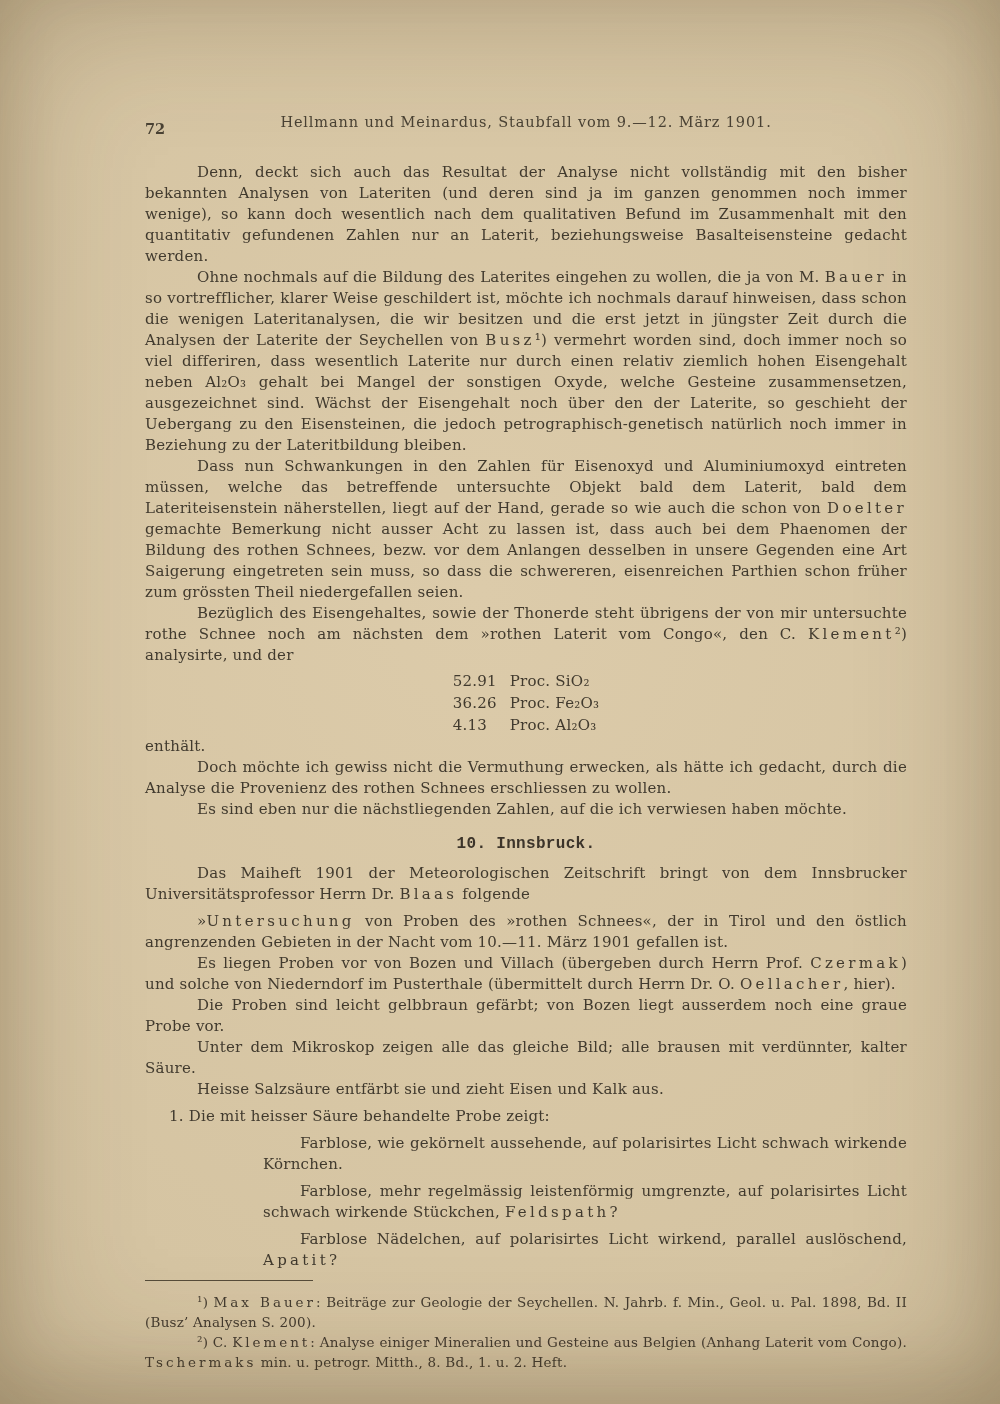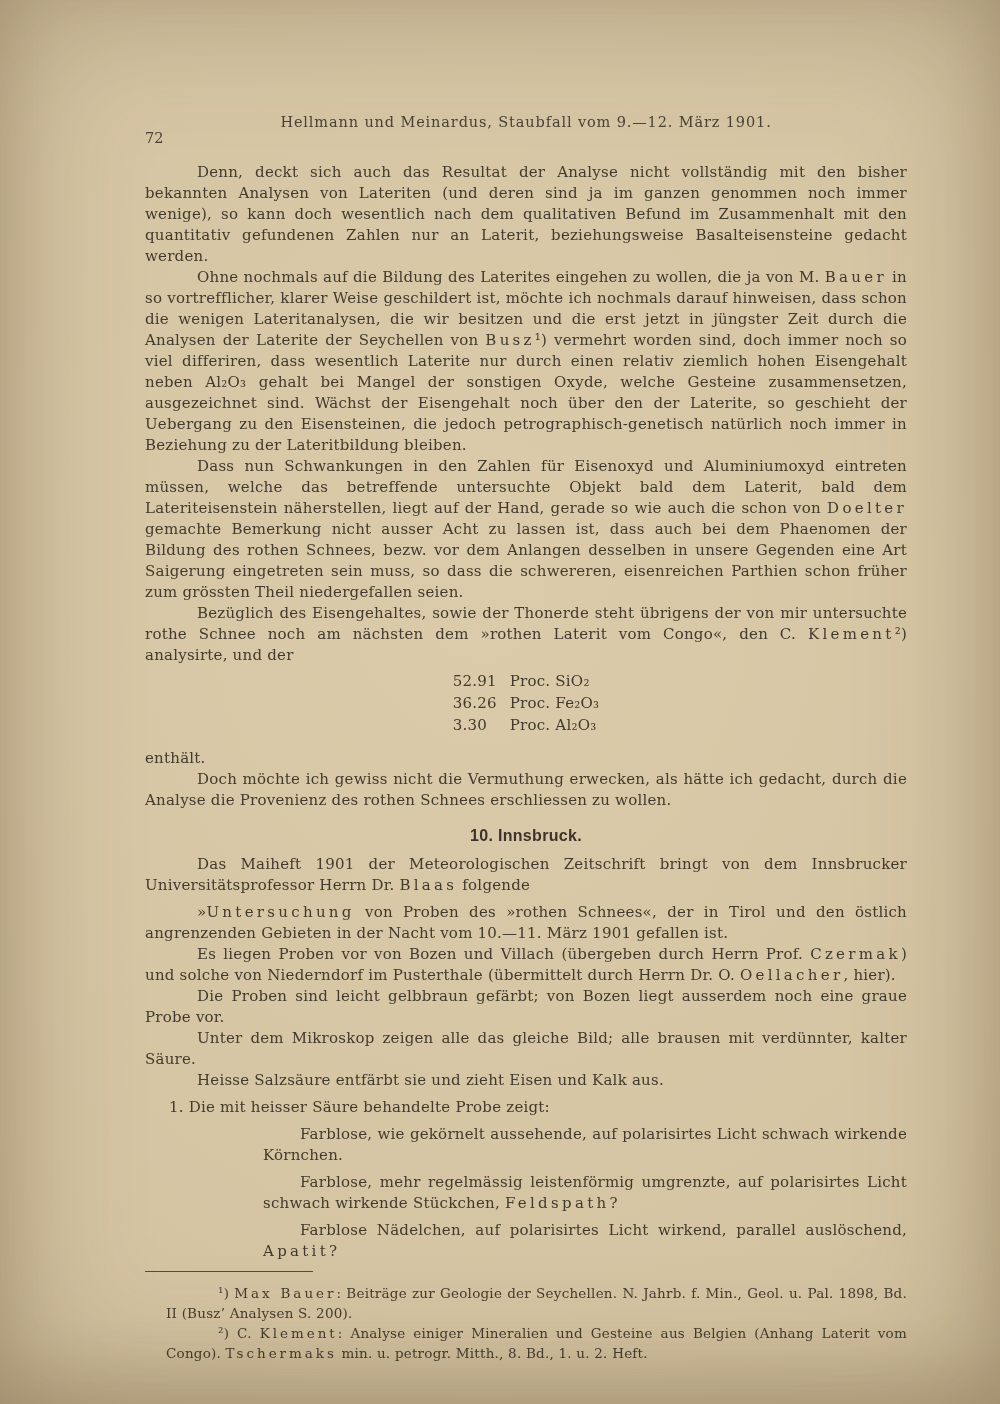--- a/index.html
+++ b/index.html
@@ -14,41 +14,41 @@
     background: radial-gradient(ellipse 130% 110% at 48% 42%,
       #dccbaa 0%, #d5c4a2 50%, #cbba97 80%, #b7a681 100%);
     color: #413a2e;
   }
   .page::after {
     content: ""; position: absolute; inset: 0; pointer-events: none;
     box-shadow: inset 0 0 140px rgba(70,50,20,0.30), inset 0 -30px 60px rgba(70,50,20,0.12);
   }
   .content { position: absolute; left: 145px; top: 114px; width: 762px; }
   .pagehead { position: relative; height: 22px; margin-bottom: 26px; font-size: 14.5px; color: #4a4234; }
-  .pagenum { position: absolute; left: 0; top: 16px; }
+  .pagenum { position: absolute; left: 0; top: 6px; font-weight: bold; }
   .runhead { display: block; text-align: center; letter-spacing: 0.06em; }
   .bodytext { font-size: 15px; line-height: 21px; text-align: justify; letter-spacing: 0.015em; }
   p { margin: 0; }
   .indent { text-indent: 52px; }
-  .noindent { text-indent: 0; margin-top: 12px; }
+  .noindent { text-indent: 0; }
   .gap { margin-top: 6px; }
   .sperr { letter-spacing: 0.22em; }
   .analysis { width: -moz-fit-content; width: fit-content; margin: 4px auto 0 auto; line-height: 22px; }
   .arow { display: flex; }
   .aval { display: inline-block; width: 48px; text-align: left; margin-right: 9px; }
   .sechead {
-    font-family: Liberation Sans, sans-serif;
+    font-family: Liberation Mono, monospace;
     font-size: 16px; font-weight: bold; text-align: center;
     margin: 14px 0 8px 0; letter-spacing: 0.02em; color: #3c342a;
   }
   .item { text-indent: 24px; margin-top: 6px; }
   .sub { margin: 6px 0 0 118px; text-indent: 37px; }
   .fnrule { width: 168px; height: 0; border-top: 1.4px solid #564c3a; margin: 9px 0 11px 0; }
   .footnotes { font-size: 13.5px; line-height: 20px; text-align: justify; color: #443c30; }
-  .fn { text-indent: 52px; margin-left: 21px; }
+  .fn { text-indent: 52px; }
 </style>
 </head>
 <body>
 
 <div class="page">
   <div class="content">
 
     <header class="pagehead">
       <span class="pagenum">72</span>
       <span class="runhead">Hellmann und Meinardus, Staubfall vom 9.—12. März 1901.</span>
@@ -63,27 +63,28 @@
       <div class="analysis">
         <div class="arow">
           <span class="aval">52.91</span>
           <span class="aform">Proc. SiO₂</span>
         </div>
         <div class="arow">
           <span class="aval">36.26</span>
           <span class="aform">Proc. Fe₂O₃</span>
         </div>
         <div class="arow">
-          <span class="aval">3.30</span>
+          <span class="aval">4.13</span>
           <span class="aform">Proc. Al₂O₃</span>
         </div>
       </div>
 
       <p class="noindent"><span>enthält.</span></p>
       <p class="indent"><span>Doch möchte ich gewiss nicht die Vermuthung erwecken, als hätte ich gedacht, durch die Analyse die Provenienz des rothen Schnees erschliessen zu wollen.</span></p>
+      <p class="indent"><span>Es sind eben nur die nächstliegenden Zahlen, auf die ich verwiesen haben möchte.</span></p>
 
       <h2 class="sechead">10. Innsbruck.</h2>
 
       <p class="indent"><span>Das Maiheft 1901 der Meteorologischen Zeitschrift bringt von dem Innsbrucker Universitätsprofessor Herrn Dr. </span><span class="sperr">Blaas</span><span> folgende</span></p>
       <p class="indent gap"><span>»</span><span class="sperr">Untersuchung</span><span> von Proben des »rothen Schnees«, der in Tirol und den östlich angrenzenden Gebieten in der Nacht vom 10.—11. März 1901 gefallen ist.</span></p>
       <p class="indent"><span>Es liegen Proben vor von Bozen und Villach (übergeben durch Herrn Prof. </span><span class="sperr">Czermak</span><span>) und solche von Niederndorf im Pusterthale (übermittelt durch Herrn Dr. O. </span><span class="sperr">Oellacher</span><span>, hier).</span></p>
       <p class="indent"><span>Die Proben sind leicht gelbbraun gefärbt; von Bozen liegt ausserdem noch eine graue Probe vor.</span></p>
       <p class="indent"><span>Unter dem Mikroskop zeigen alle das gleiche Bild; alle brausen mit verdünnter, kalter Säure.</span></p>
       <p class="indent"><span>Heisse Salzsäure entfärbt sie und zieht Eisen und Kalk aus.</span></p>
 

